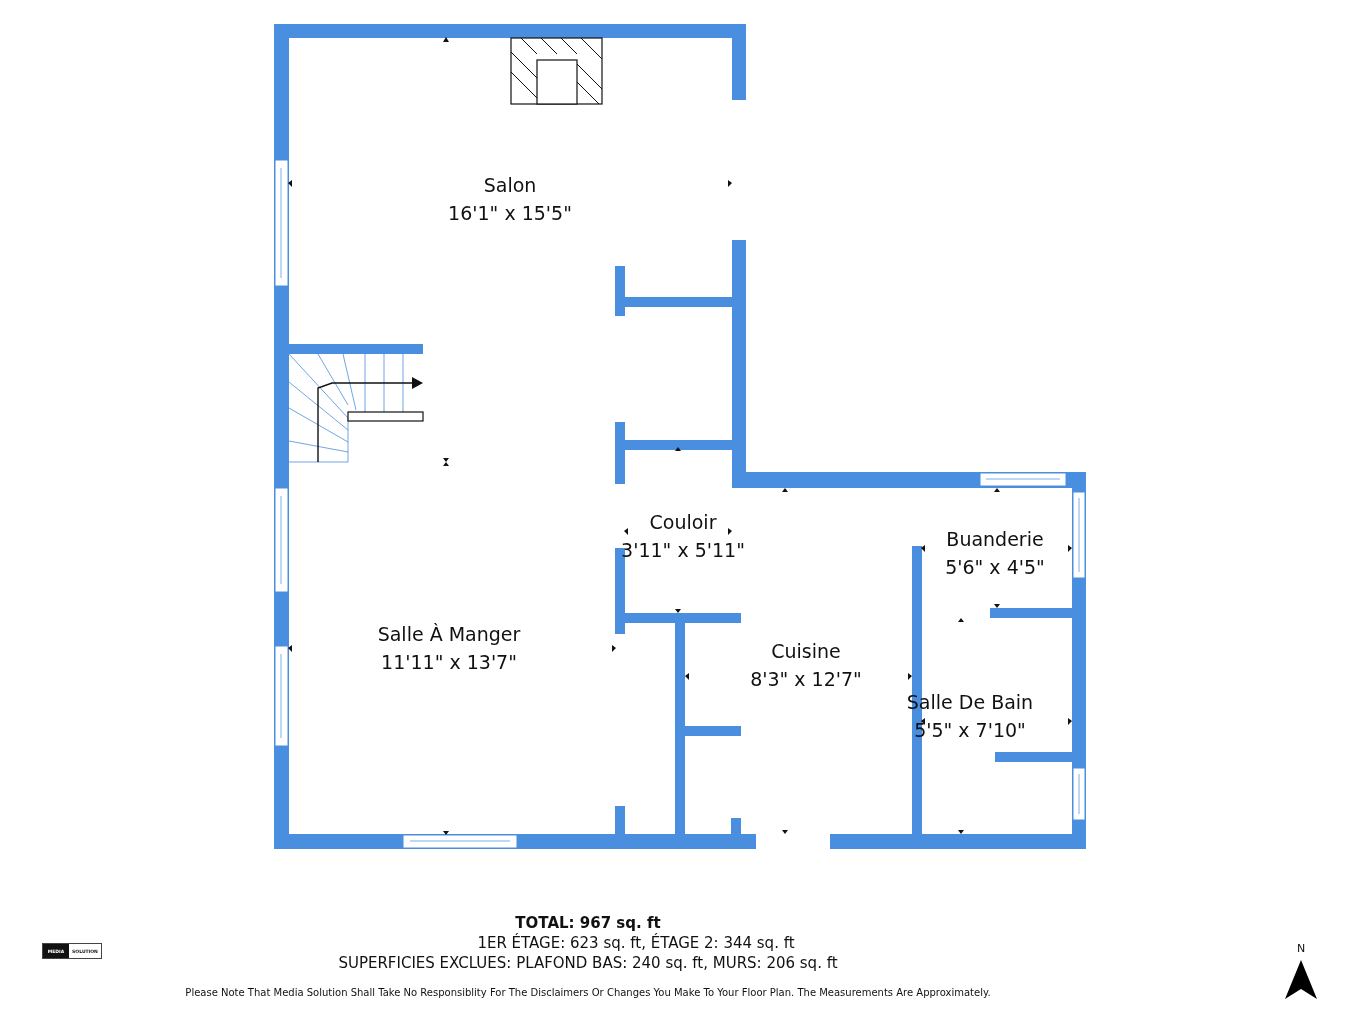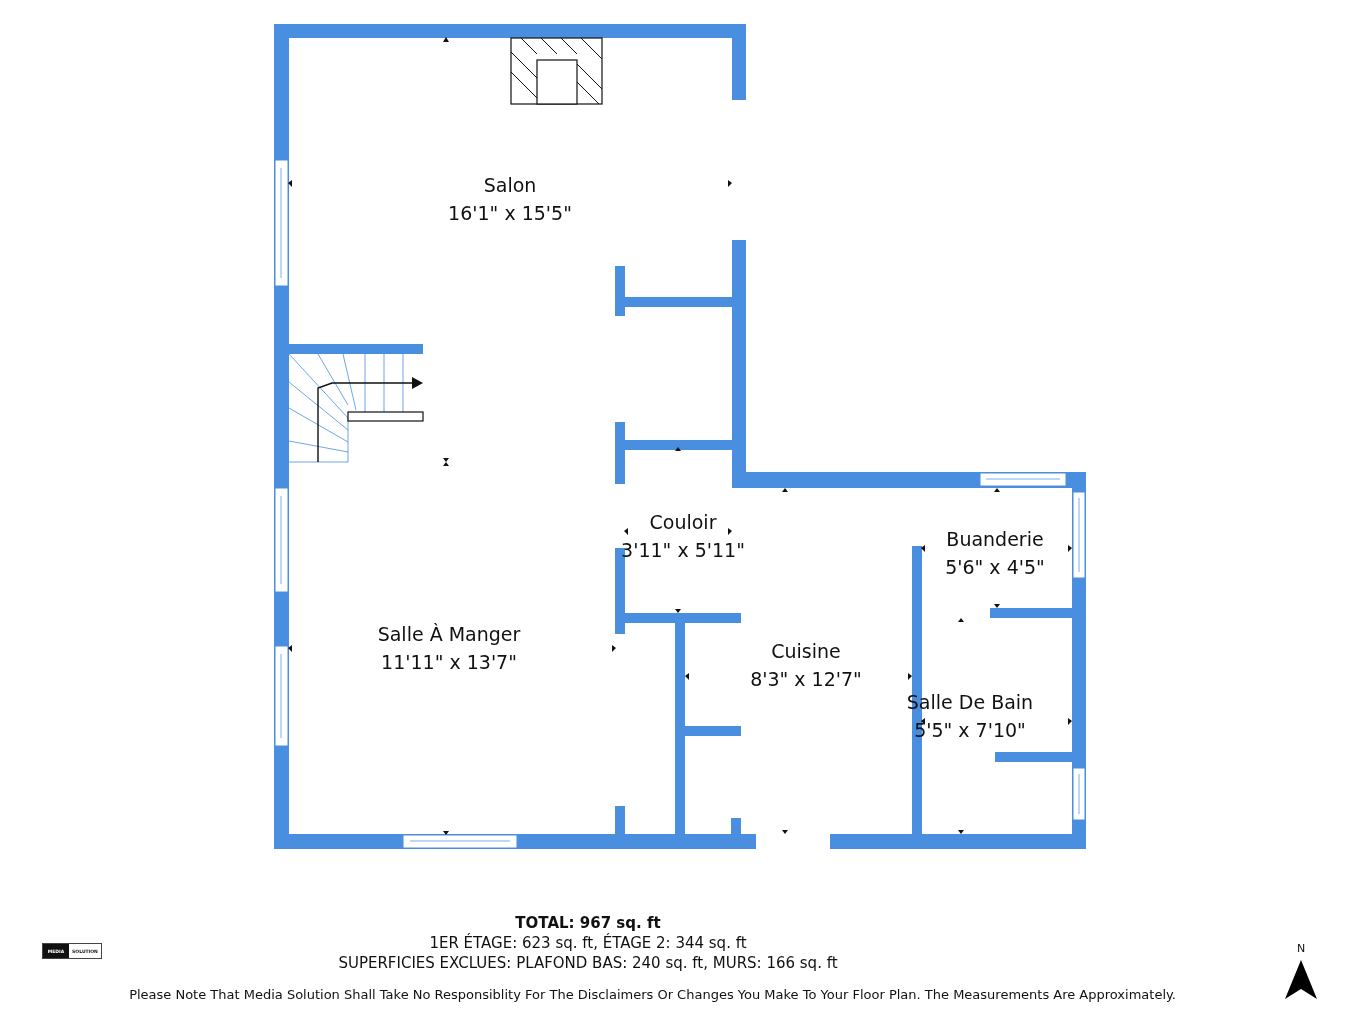--- a/index.html
+++ b/index.html
@@ -9,23 +9,23 @@
     .opening { fill: #ffffff; }
     .win-frame { fill: #ffffff; stroke: #4a8ee0; stroke-width: 1; }
     .win-line { stroke: #7aaee8; stroke-width: 1; }
     .room-name, .room-dim { font-family: "DejaVu Sans", sans-serif; font-size: 19px; fill: #111; text-anchor: middle; }
     .marker { fill: #111; }
     .stair-line { stroke: #4a8ee0; stroke-width: 0.8; fill: none; }
     .stair-path { stroke: #111; stroke-width: 1.4; fill: none; }
     .fire-line { stroke: #111; stroke-width: 1; }
     .summary { position: absolute; left: 0; width: 1176px; text-align: center; font-family: "DejaVu Sans", sans-serif; }
     .total { top: 914px; font-size: 15px; font-weight: bold; }
-    .floors { top: 934px; font-size: 15px; }
+    .floors { top: 934px; font-size: 15px; padding-left: 48px; }
     .excl { top: 954px; font-size: 15px; }
-    .disclaimer { top: 987px; font-size: 13px; text-align: right; }
+    .disclaimer { top: 987px; font-size: 10px; }
     .logo { position: absolute; left: 42px; top: 943px; width: 58px; height: 14px; border: 1px solid #444; display: flex; font-size: 4.5px; font-weight: bold; }
     .logo .l1 { background: #111; color: #fff; width: 26px; display:flex; align-items:center; justify-content:center; }
     .logo .l2 { color: #111; flex: 1; display:flex; align-items:center; justify-content:center; }
     .north { position: absolute; left: 1284px; top: 942px; width: 34px; height: 60px; }
     .north .n { position: absolute; top: 0; width: 34px; text-align: center; font-size: 11px; }
   </style>
 </head>
 <body>
 
 <svg id="plan" viewBox="0 0 1360 1020" xmlns="http://www.w3.org/2000/svg">
@@ -149,21 +149,21 @@
     <text class="room-dim" x="806" y="686">8'3" x 12'7"</text>
     <text class="room-name" x="995" y="546">Buanderie</text>
     <text class="room-dim" x="995" y="574">5'6" x 4'5"</text>
     <text class="room-name" x="970" y="709">Salle De Bain</text>
     <text class="room-dim" x="970" y="737">5'5" x 7'10"</text>
   </g>
 </svg>
 
 <div class="summary total">TOTAL: 967 sq. ft</div>
 <div class="summary floors">1ER ÉTAGE: 623 sq. ft, ÉTAGE 2: 344 sq. ft</div>
-<div class="summary excl">SUPERFICIES EXCLUES: PLAFOND BAS: 240 sq. ft, MURS: 166 sq. ft</div>
+<div class="summary excl">SUPERFICIES EXCLUES: PLAFOND BAS: 240 sq. ft, MURS: 206 sq. ft</div>
 <div class="summary disclaimer">Please Note That Media Solution Shall Take No Responsiblity For The Disclaimers Or Changes You Make To Your Floor Plan. The Measurements Are Approximately.</div>
 
 <div class="logo">
   <span class="l1">MEDIA</span>
   <span class="l2">SOLUTION</span>
 </div>
 
 <div class="north">
   <div class="n">N</div>
   <svg width="34" height="60" viewBox="0 0 34 60" style="position:absolute;left:0;top:0;">

